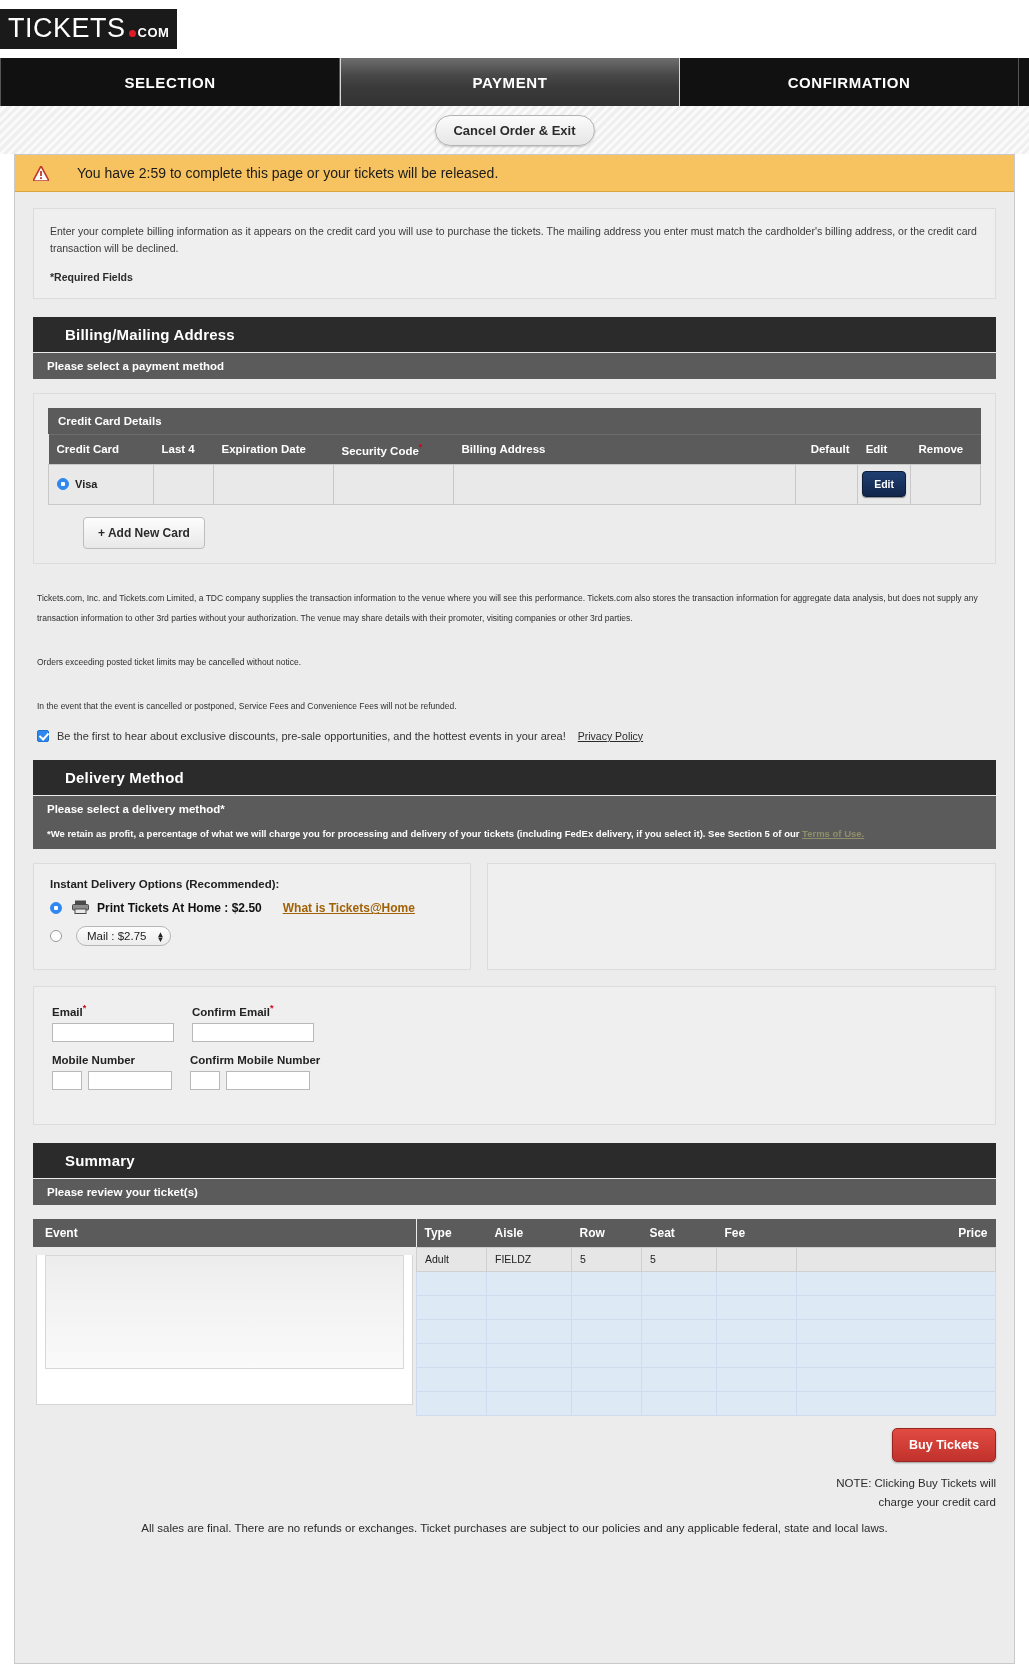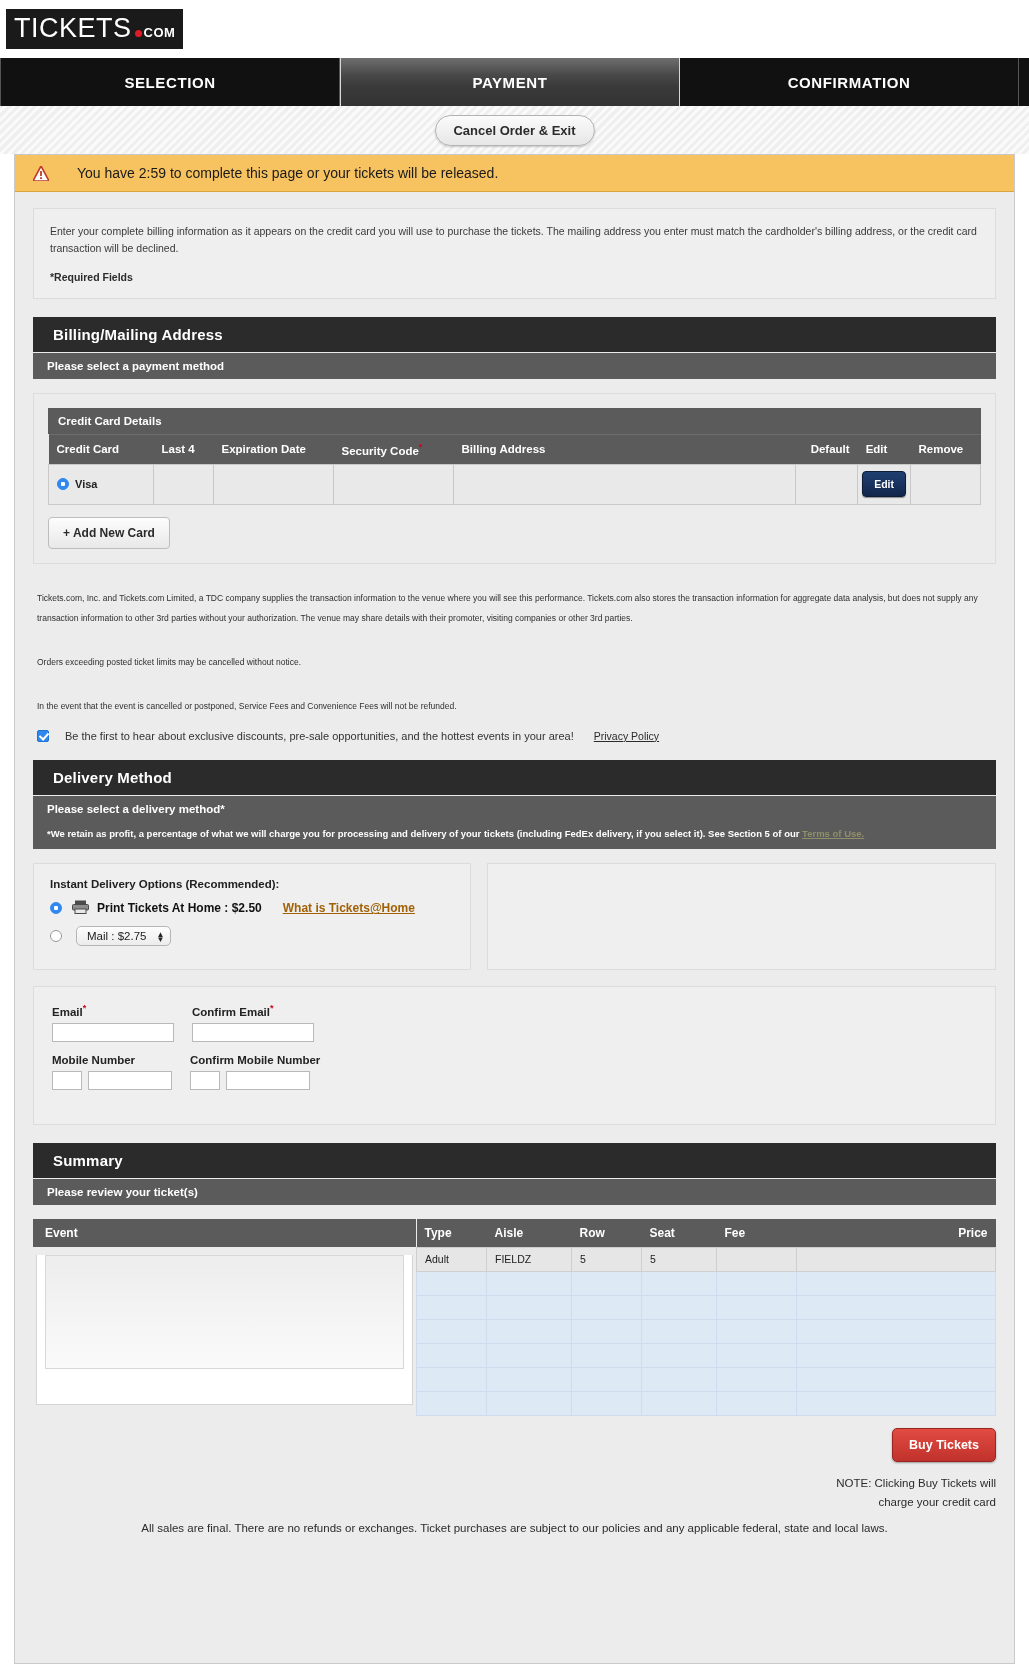--- a/index.html
+++ b/index.html
@@ -9,21 +9,21 @@
     background:#ffffff;
     font-family:"Liberation Sans", sans-serif;
     font-size:12px;
     color:#333;
     overflow:hidden;
   }
 
   
   .logo-bar { height:58px; background:#fff; position:relative; }
   .logo {
-    position:absolute; left:6px; top:9px;
+    position:absolute; left:0; top:9px;
     background:#1a1a1a; color:#fff;
     padding:4px 8px 5px 8px;
     display:flex; align-items:baseline;
   }
   .logo-main { font-size:27px; font-weight:400; letter-spacing:0.5px; font-family:"Liberation Sans", sans-serif; }
   .logo-dot { width:7px; height:7px; border-radius:50%; background:#e01b24; display:inline-block; margin:0 2px 0 3px; }
   .logo-com { font-size:13px; font-weight:700; letter-spacing:0.5px; }
 
   
   .steps { display:flex; height:48px; width:100%; background:#0d0d0d; }
@@ -83,21 +83,21 @@
     background:#efefef; border:1px solid #dcdcdc;
     padding:14px 16px 12px 16px;
   }
   .intro p { margin:0 0 12px 0; font-size:10.5px; line-height:17px; color:#3a3a3a; }
   .intro .req { font-weight:700; font-size:10.5px; margin:0; color:#2b2b2b; }
 
   
   .sec-title {
     background:#2b2b2b; color:#fff;
     font-size:15px; font-weight:700;
-    padding:9px 20px;
+    padding:9px 32px;
     margin:18px 18px 0 18px;
     letter-spacing:0.2px;
   }
   .sec-sub {
     background:#5b5b5b; color:#fff;
     font-size:11.5px; font-weight:700;
     padding:7px 14px;
     margin:1px 18px 0 18px;
   }
   .sec-note {
@@ -146,30 +146,30 @@
     border:1px solid #0d1c38; border-radius:4px;
     color:#fff; font-weight:700; font-size:10.5px;
     padding:6px 11px; cursor:pointer;
     box-shadow:0 1px 1px rgba(0,0,0,0.4);
   }
   .add-card-btn {
     margin-top:12px;
     background:linear-gradient(to bottom,#fdfdfd,#e8e8e8);
     border:1px solid #bdbdbd; border-radius:4px;
     font-weight:700; font-size:12px; color:#2b2b2b;
-    padding:8px 14px; cursor:pointer;
+    padding:8px 14px; cursor:pointer;margin-left:35px;
   }
 
   
   .legal {
     margin:18px 22px 0 22px;
     font-size:8.5px; line-height:20px; color:#2f2f2f;
   }
   .legal.sp { margin-top:24px; }
-  .optin { margin:14px 22px 16px 22px; display:flex; align-items:flex-start; font-size:11px;gap:8px; }
+  .optin { margin:14px 22px 16px 22px; display:flex; align-items:flex-start; font-size:11px; }
   .cbox {
     width:12px; height:12px; background:#2f87ef; border:1px solid #2272cf;
     border-radius:2px; position:relative; margin-right:8px; cursor:pointer; flex:none;
   }
   .cbox:after {
     content:""; position:absolute; left:3px; top:0px;
     width:4px; height:7px; border:solid #fff; border-width:0 2px 2px 0;
     transform:rotate(42deg);
   }
   .optin a { color:#2b2b2b; text-decoration:underline; margin-left:12px; font-size:10.5px; }
@@ -184,21 +184,21 @@
     flex:1; background:#efefef; border:1px solid #dcdcdc;
   }
   .dtitle { font-weight:700; font-size:11.5px; color:#222; margin-bottom:10px; }
   .drow { display:flex; align-items:center; margin-bottom:9px; font-size:12px; }
   .printer-icon { margin:0 8px 0 10px; }
   .drow a { color:#a16207; font-weight:700; text-decoration:underline; margin-left:21px; }
   .drow .lbl { font-weight:700; color:#111; }
   .select-mail {
     margin-left:14px;
     background:linear-gradient(to bottom,#fdfdfd,#ececec);
-    border:1px solid #b6b6b6; border-radius:5px;
+    border:1px solid #b6b6b6; border-radius:10px;
     padding:3px 6px 3px 10px; font-size:11.5px; color:#222;
     display:flex; align-items:flex-end; gap:10px; cursor:pointer;
   }
   .spin { display:flex; flex-direction:column; line-height:5px; font-size:8px; }
 
   
   .contact {
     margin:16px 18px 0 18px; background:#efefef; border:1px solid #dcdcdc;
     padding:16px 18px 22px 18px;
   }

